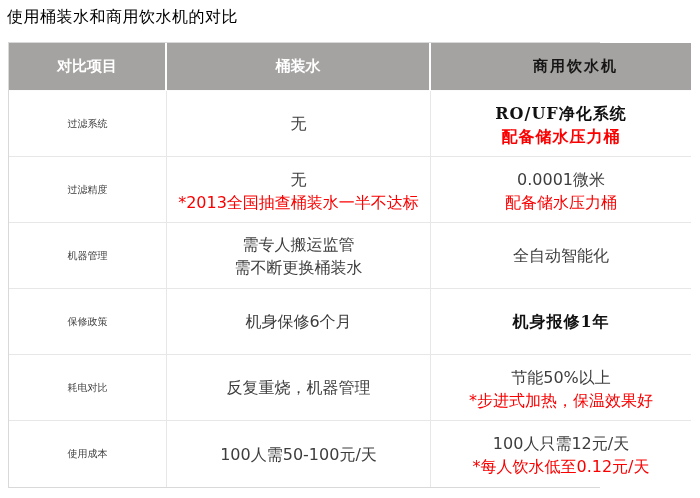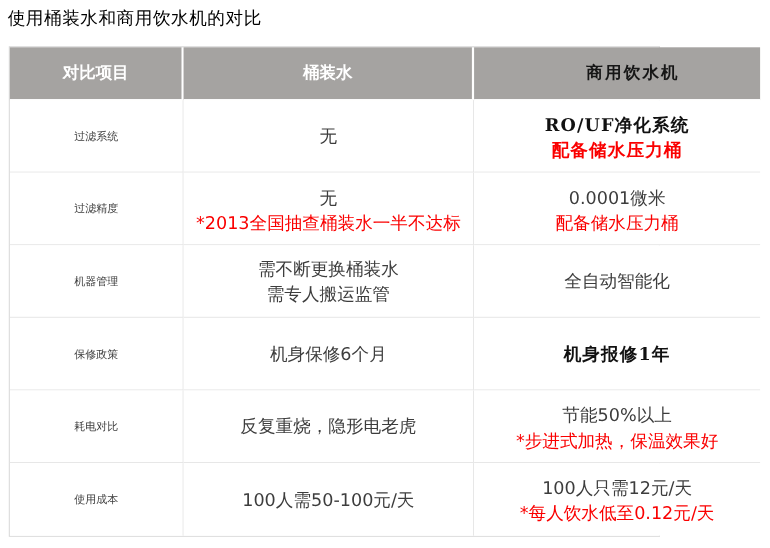--- a/index.html
+++ b/index.html
@@ -107,22 +107,22 @@
       <div class="main">0.0001微米</div>
       <div class="note">配备储水压力桶</div>
     </div>
   </div>
 
   <div class="row">
     <div class="cell label-cell">
       <span>机器管理</span>
     </div>
     <div class="cell">
+      <div class="main">需专人搬运监管</div>
       <div class="main">需不断更换桶装水</div>
-      <div class="main">需专人搬运监管</div>
 
     </div>
     <div class="cell">
       <div class="main">全自动智能化</div>
 
     </div>
   </div>
 
   <div class="row">
     <div class="cell label-cell">
@@ -136,21 +136,21 @@
       <div class="main alt-font">机身报修1年</div>
 
     </div>
   </div>
 
   <div class="row">
     <div class="cell label-cell">
       <span>耗电对比</span>
     </div>
     <div class="cell">
-      <div class="main">反复重烧，隐形电老虎</div>
+      <div class="main">反复重烧，机器管理</div>
 
     </div>
     <div class="cell">
       <div class="main">节能50%以上</div>
       <div class="note">*步进式加热，保温效果好</div>
     </div>
   </div>
 
   <div class="row">
     <div class="cell label-cell">

